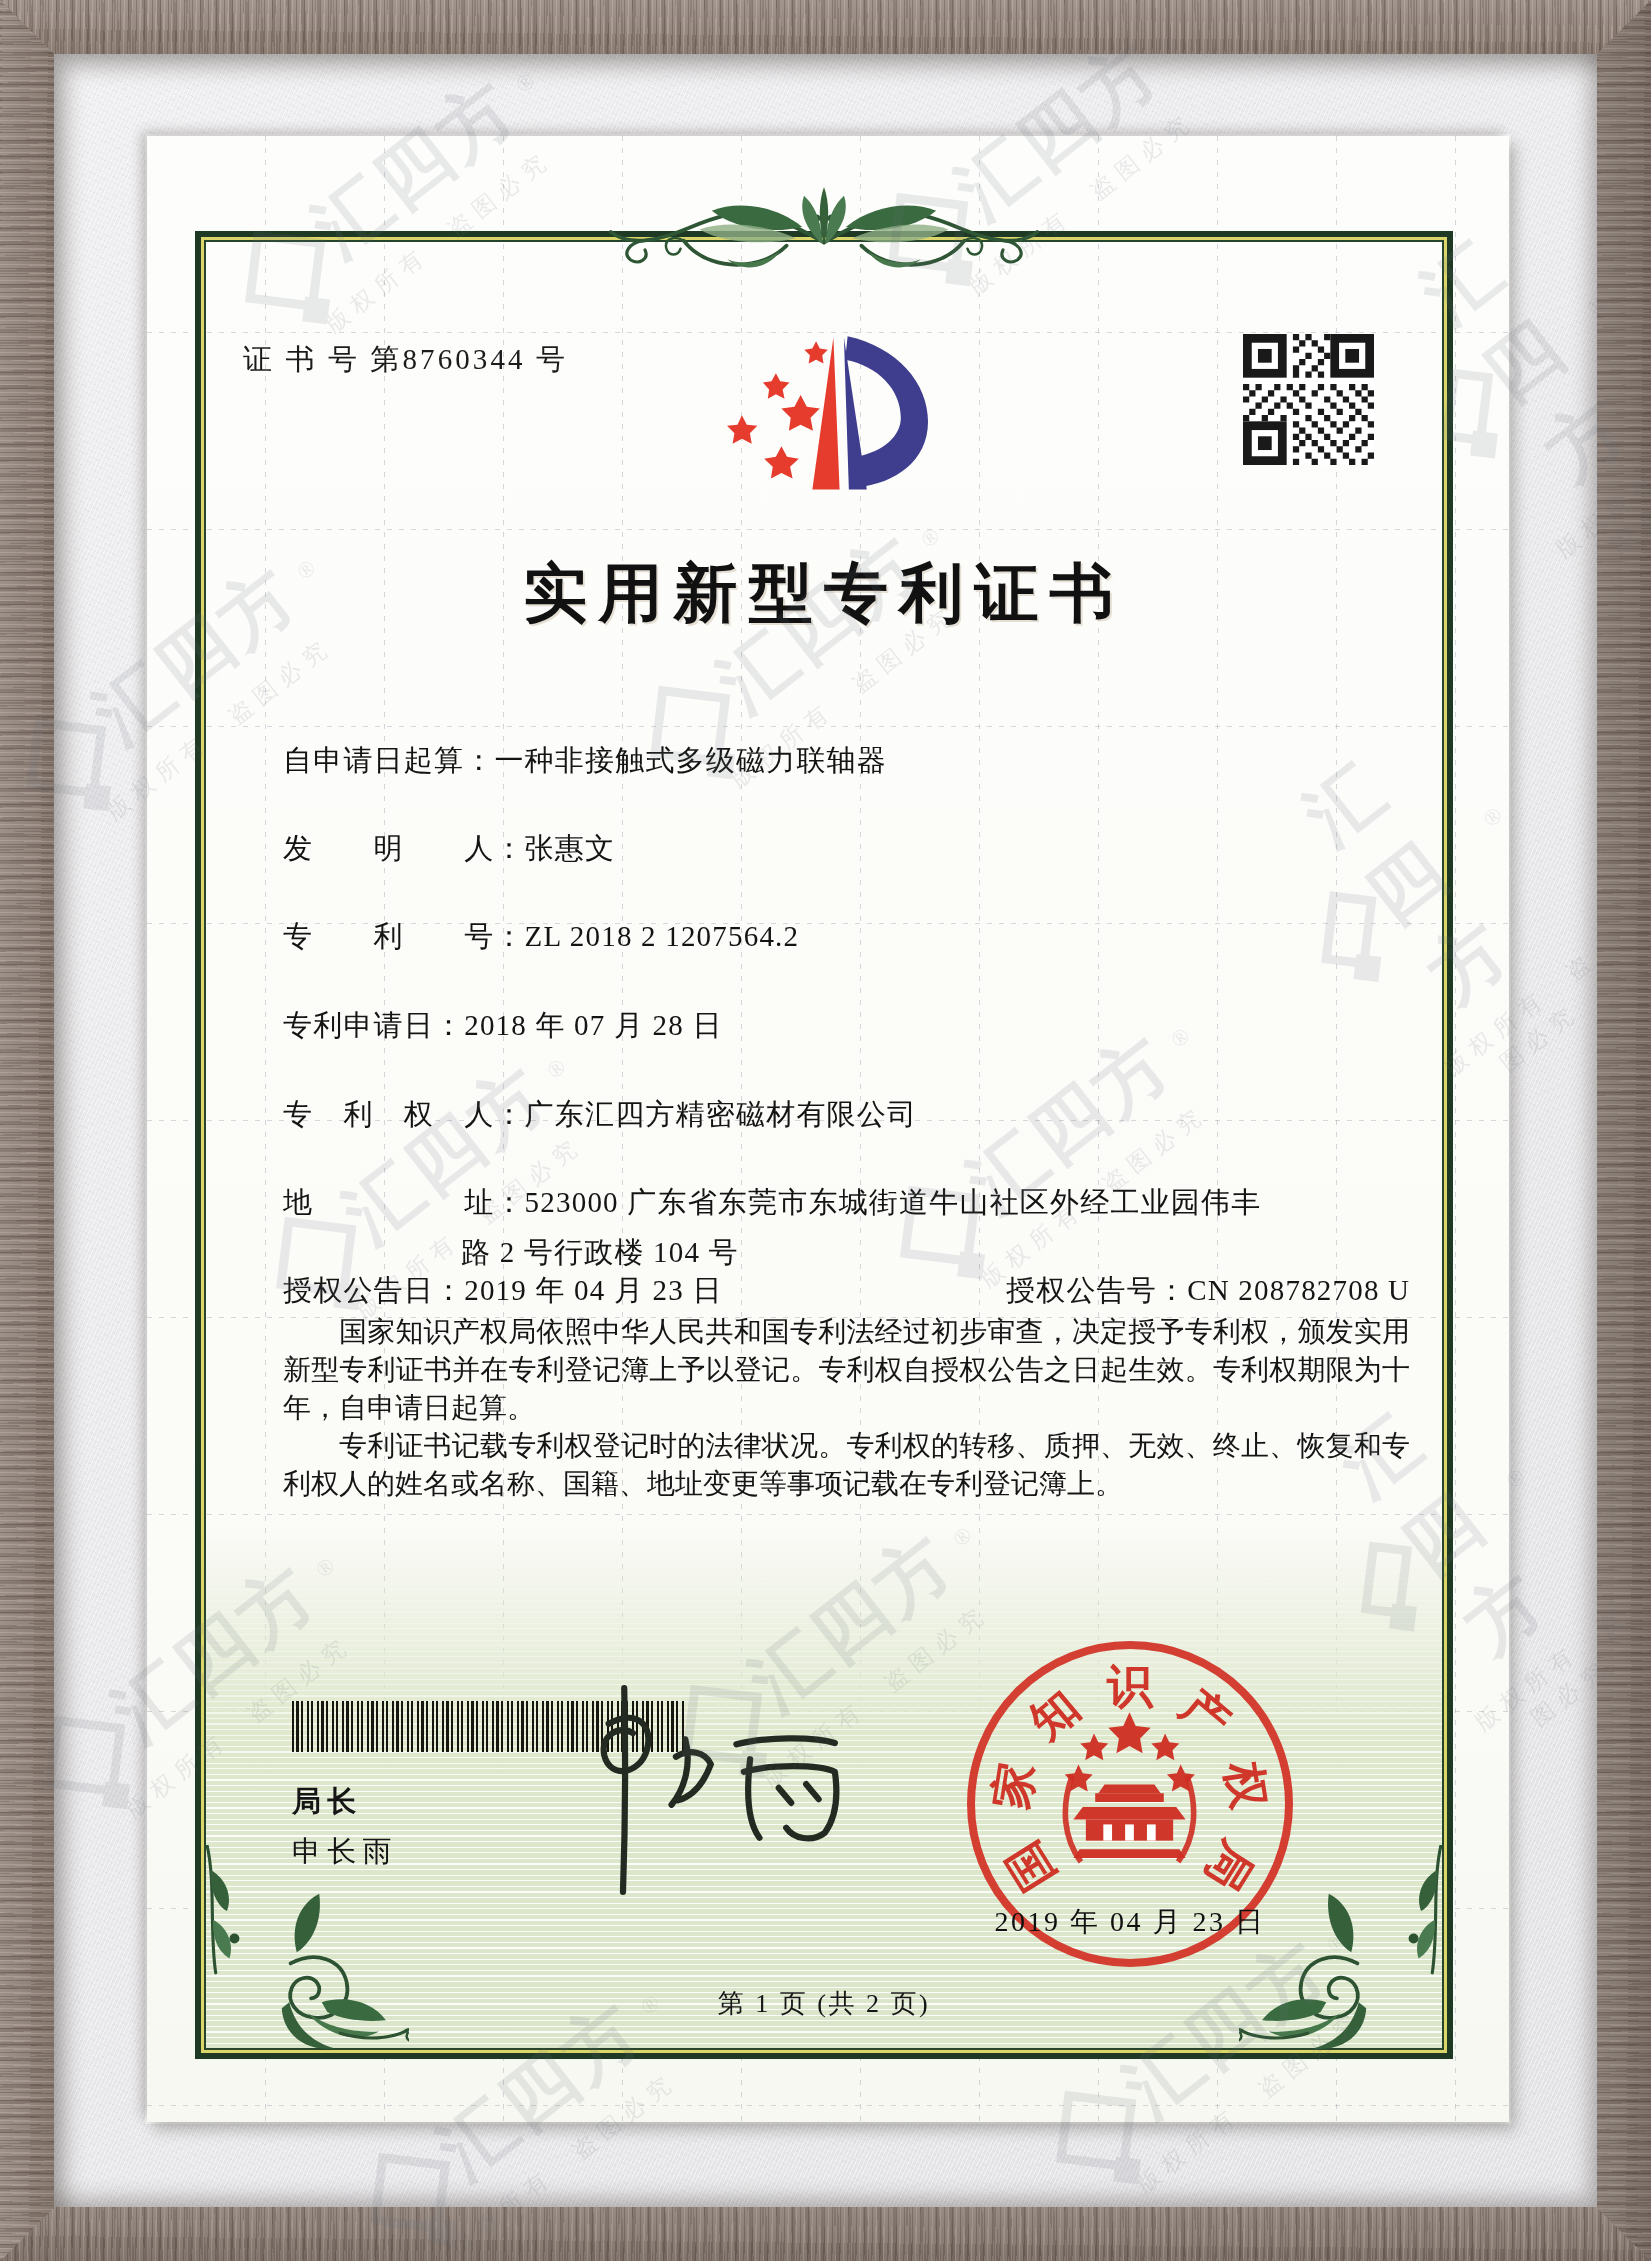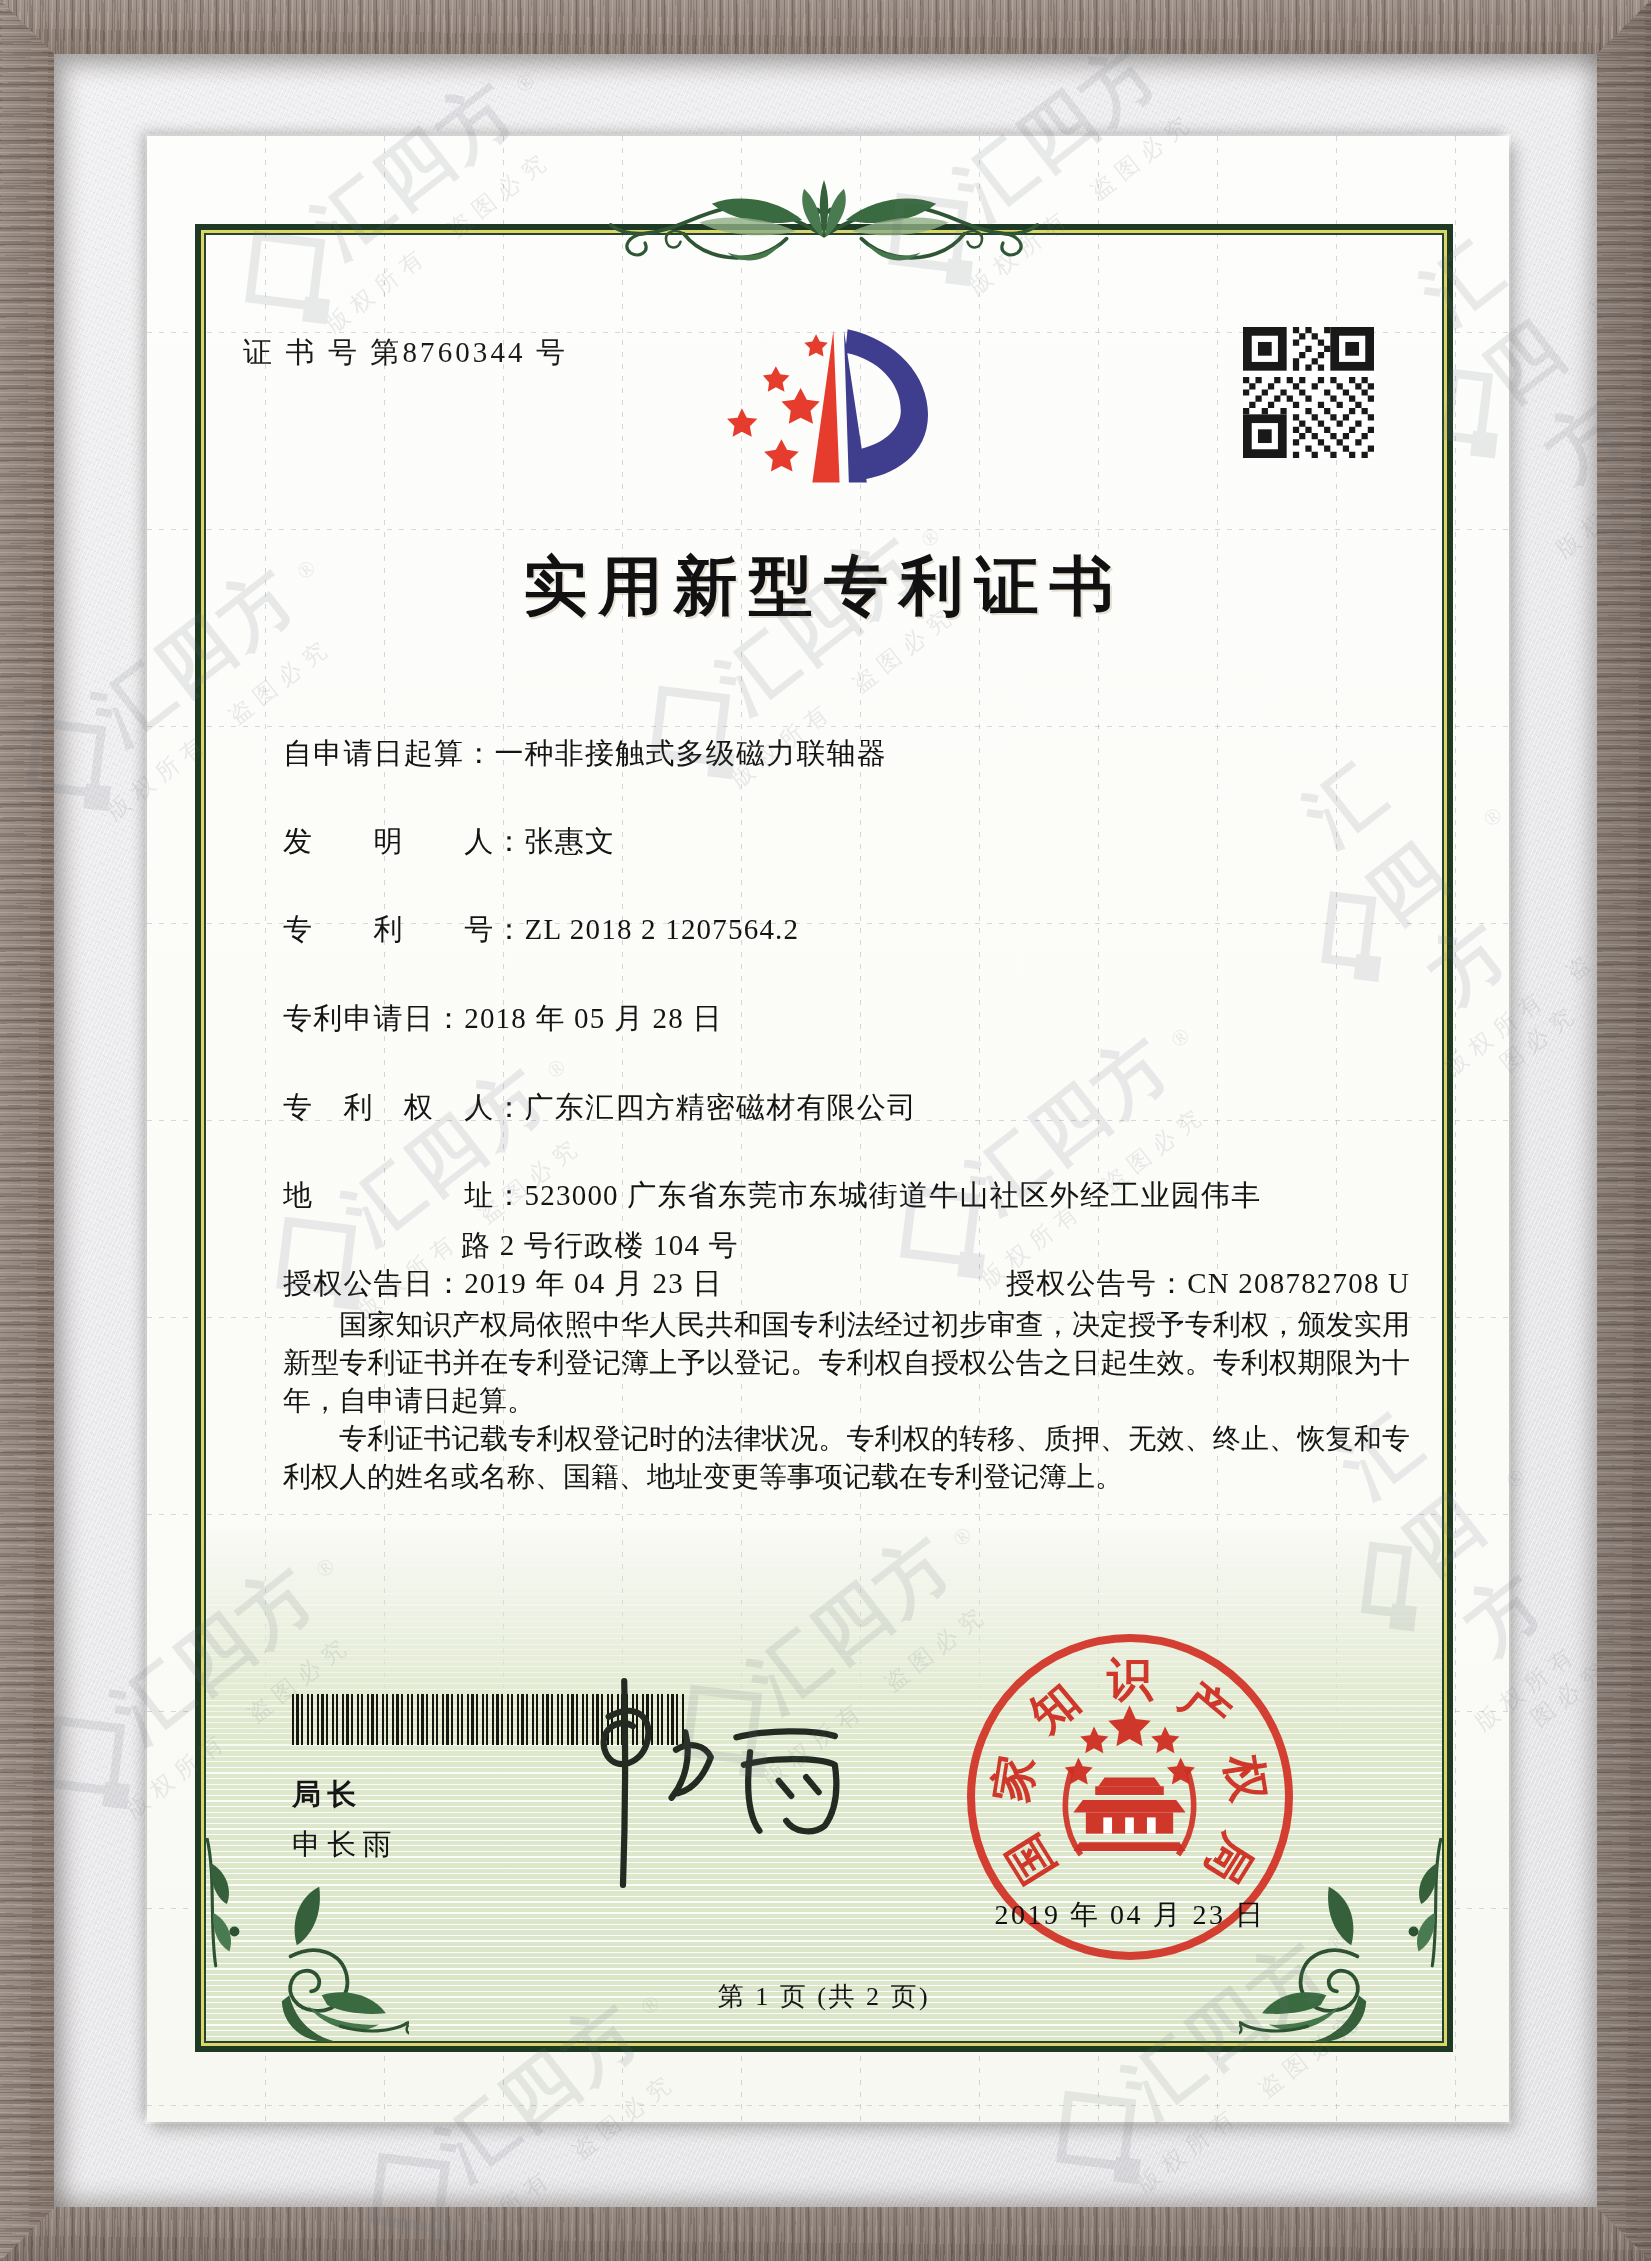--- a/index.html
+++ b/index.html
@@ -42,21 +42,21 @@
                  0 0 0 1.9px rgba(255,255,255,.85);}
   .grid{position:absolute;inset:0;pointer-events:none;}
   .grid-v{background:repeating-linear-gradient(to right, rgba(0,0,0,0) 0 118px, rgba(150,156,168,.40) 118px 119px);
       -webkit-mask-image:repeating-linear-gradient(to bottom,#000 0 5px,rgba(0,0,0,0) 5px 12px);
       mask-image:repeating-linear-gradient(to bottom,#000 0 5px,rgba(0,0,0,0) 5px 12px);}
   .grid-h{background:repeating-linear-gradient(to bottom, rgba(0,0,0,0) 0 196px, rgba(150,156,168,.38) 196px 197px);
       -webkit-mask-image:repeating-linear-gradient(to right,#000 0 5px,rgba(0,0,0,0) 5px 12px);
       mask-image:repeating-linear-gradient(to right,#000 0 5px,rgba(0,0,0,0) 5px 12px);}
 
   
-  .b-outer{position:absolute;left:48px;top:88px;width:1246px;height:1816px;
+  .b-outer{position:absolute;left:48px;top:95px;width:1246px;height:1816px;
       border:6.2px solid #1f3a24;}
   .b-mid{position:absolute;inset:0;border:3.1px solid #dcd66a;}
   .b-inner{position:absolute;inset:0;border:2.5px solid #27452c;}
   .cert-inner{position:absolute;inset:0;}
 
   
   .g-base{position:absolute;left:0;right:0;bottom:0;height:523px;z-index:1;
       background:linear-gradient(to bottom, rgba(222,231,204,0) 0px, rgba(222,231,204,.5) 106px,
                  rgba(221,231,202,.92) 200px, #dde7cc 268px, #dbe5c9 100%);}
   .g-waves{position:absolute;left:0;right:0;bottom:0;height:523px;z-index:1;
@@ -269,21 +269,21 @@
           <div class="row" style="top:499px">
             <span class="flabel">自申请日起算：</span><span class="fvalue">一种非接触式多级磁力联轴器</span>
           </div>
           <div class="row" style="top:587px">
             <span class="flabel">发　　明　　人：</span><span class="fvalue">张惠文</span>
           </div>
           <div class="row" style="top:675px">
             <span class="flabel">专　　利　　号：</span><span class="fvalue">ZL 2018 2 1207564.2</span>
           </div>
           <div class="row" style="top:764px">
-            <span class="flabel">专利申请日：</span><span class="fvalue">2018 年 05 月 28 日</span>
+            <span class="flabel">专利申请日：</span><span class="fvalue">2018 年 07 月 28 日</span>
           </div>
           <div class="row" style="top:853px">
             <span class="flabel">专　利　权　人：</span><span class="fvalue">广东汇四方精密磁材有限公司</span>
           </div>
           <div class="row" style="top:941px">
             <span class="flabel">地　　　　　址：</span><span class="fvalue">523000 广东省东莞市东城街道牛山社区外经工业园伟丰</span>
           </div>
           <div class="addr2" style="top:991px">路 2 号行政楼 104 号</div>
           <div class="row" style="top:1029px">
             <span class="flabel">授权公告日：</span><span class="fvalue">2019 年 04 月 23 日</span>

